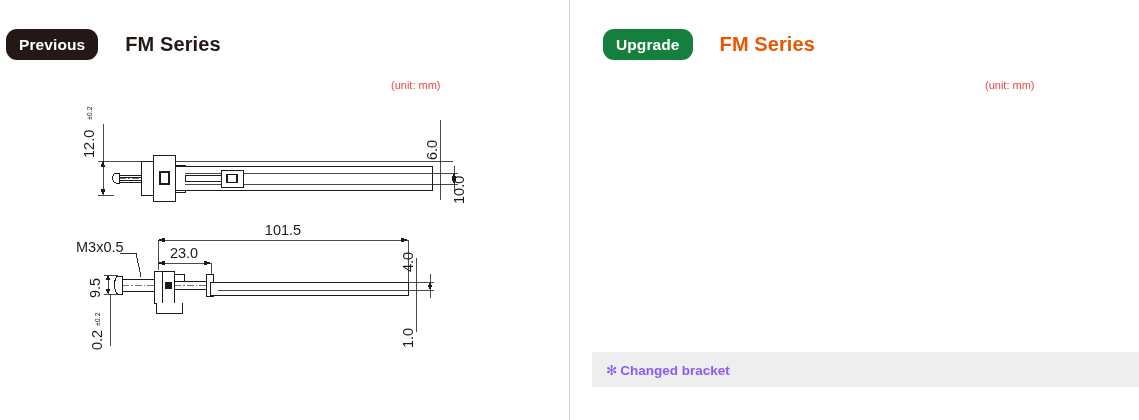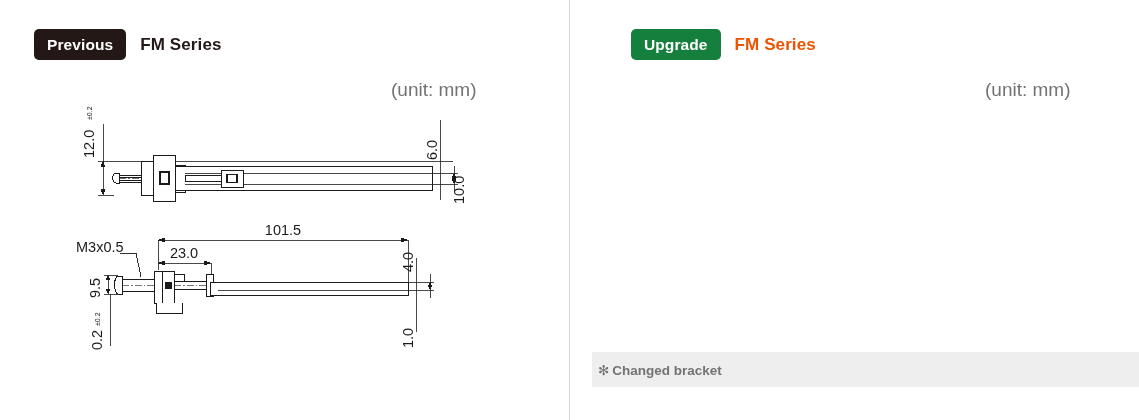--- a/index.html
+++ b/index.html
@@ -44,48 +44,47 @@
   }
   .panel-left  .panel-header { left: 6px; }
   .panel-right .panel-header { left: 33px; }
 
   .badge {
     display: inline-flex;
     align-items: center;
     justify-content: center;
     height: 31px;
     padding: 0 13px;
-    border-radius: 5px;
+    border-radius: 11px;
     color: #ffffff;
     font-size: 15.5px;
     font-weight: 600;
     letter-spacing: 0.1px;
     line-height: 1;
     white-space: nowrap;
     box-sizing: border-box;
-    margin-left: 28px;
   }
   .badge-prev { background: #231815; }
   .badge-upg  { background: #15803d; }
 
   .series-title {
-    margin-left: 14px;
-    font-size: 17px;
+    margin-left: 27px;
+    font-size: 20px;
     font-weight: 700;
     letter-spacing: 0.1px;
     white-space: nowrap;
   }
   .title-dark   { color: #231815; }
   .title-orange { color: #ea5504; }
 
   
   .unit-note {
     position: absolute;
-    font-size: 19px;
-    color: #737373;
+    font-size: 11px;
+    color: #ef4444;
     white-space: nowrap;
   }
   .unit-left  { left: 391px; top: 79px; }
   .unit-right { left: 985px; top: 79px; }
 
   
   .drawing { position: absolute; }
   .dwg-top-left    { left: 78px;  top: 100px; }
   .dwg-bottom-left { left: 68px;  top: 222px; }
 
@@ -100,24 +99,24 @@
     position: absolute;
     left: 22px;
     top: 352px;
     width: 547px;
     height: 35px;
     background: #eeeeee;
     display: flex;
     align-items: center;
   }
   .note-text {
-    margin-left: 6px;
+    margin-left: 14px;
     font-size: 13.5px;
     font-weight: 600;
-    color: #737373;
+    color: #8b5cf6;
     white-space: nowrap;
   }
   .note-star { margin-right: 3px; font-weight: 400; }
 </style>
 </head>
 <body>
 
 <div id="page">
 
   <div class="v-divider"></div>

